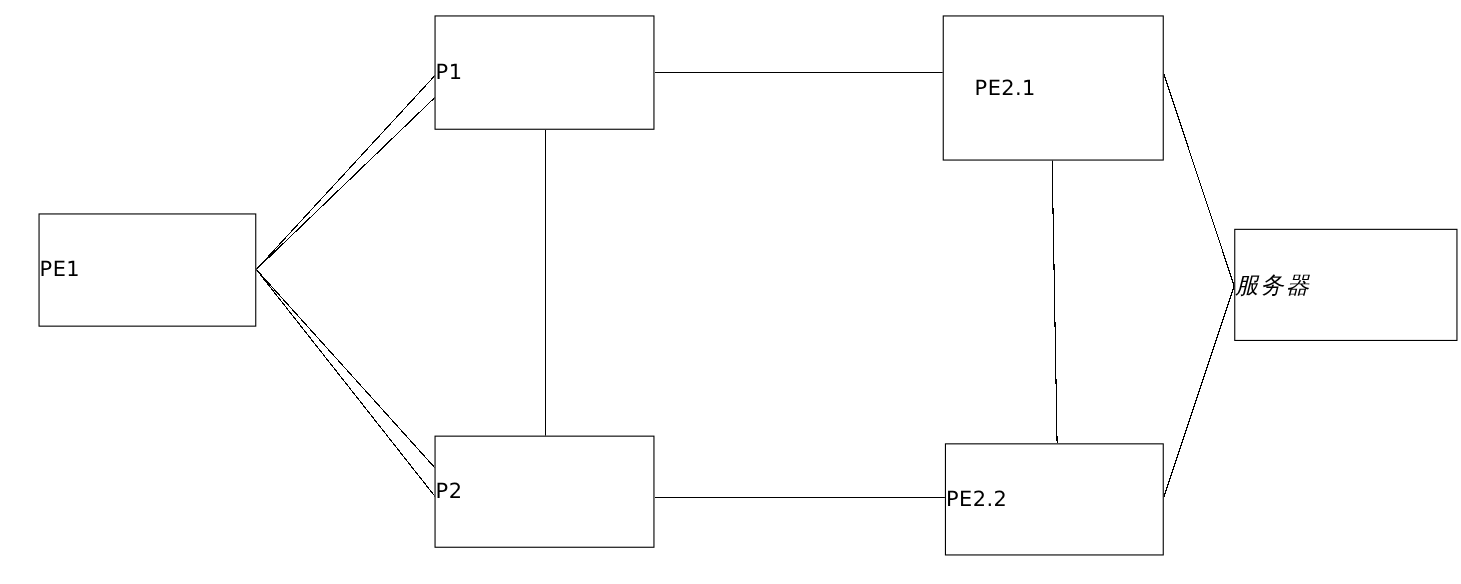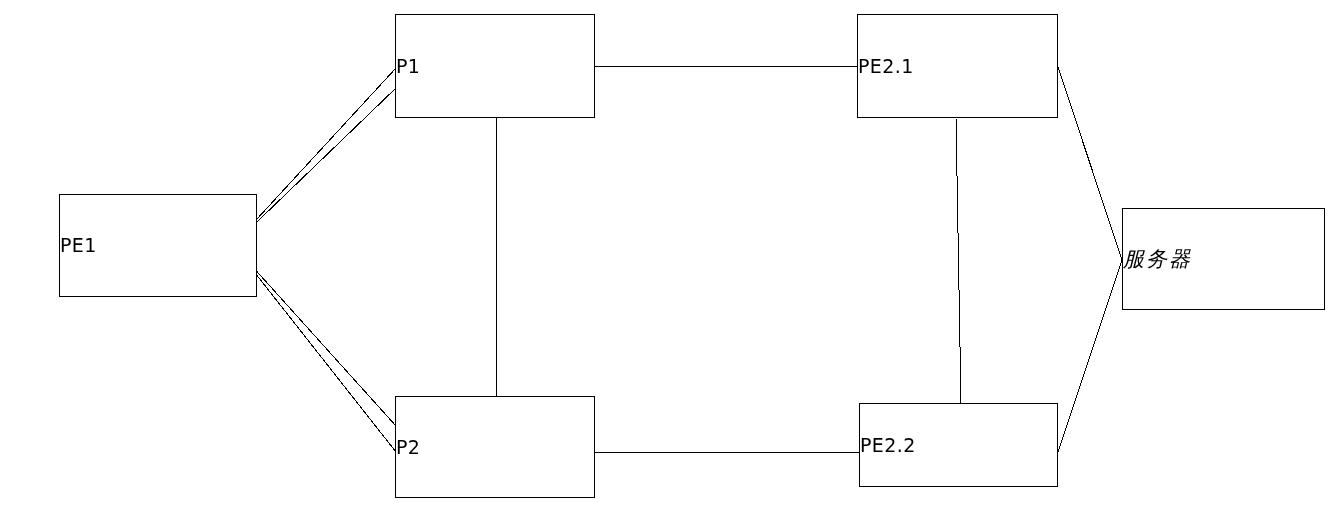--- a/index.html
+++ b/index.html
@@ -61,37 +61,37 @@
       <line x1="233" y1="245" x2="396" y2="426" stroke="#000000" stroke-width="1" shape-rendering="crispEdges"></line>
       <line x1="233" y1="245" x2="396" y2="452" stroke="#000000" stroke-width="1" shape-rendering="crispEdges"></line>
       <line x1="595" y1="66" x2="857" y2="66" stroke="#000000" stroke-width="1" shape-rendering="crispEdges"></line>
       <line x1="595" y1="452" x2="859" y2="452" stroke="#000000" stroke-width="1" shape-rendering="crispEdges"></line>
       <line x1="496" y1="118" x2="496" y2="403" stroke="#000000" stroke-width="1" shape-rendering="crispEdges"></line>
       <line x1="956" y1="118" x2="961" y2="403" stroke="#000000" stroke-width="1" shape-rendering="crispEdges"></line>
       <line x1="1058" y1="67" x2="1122" y2="260" stroke="#000000" stroke-width="1" shape-rendering="crispEdges"></line>
       <line x1="1058" y1="452" x2="1122" y2="260" stroke="#000000" stroke-width="1" shape-rendering="crispEdges"></line>
     </svg>
 
-  <div class="node" style="left: 35px; top: 194px; width: 198px; height: 103px; margin-left: 24px;">
+  <div class="node" style="left: 35px; top: 194px; width: 198px; height: 103px;">
     <span class="node-label">PE1</span>
   </div>
 
   <div class="node" style="left: 395px; top: 14px; width: 200px; height: 104px;">
     <span class="node-label">P1</span>
   </div>
 
   <div class="node" style="left: 395px; top: 396px; width: 200px; height: 102px;">
     <span class="node-label">P2</span>
   </div>
 
-  <div class="node" style="left: 857px; top: 14px; width: 201px; height: 104px;">
+  <div class="node" style="left: 857px; top: 14px; width: 201px; height: 132px; padding-left: 28px;">
     <span class="node-label">PE2.1</span>
   </div>
 
-  <div class="node" style="left: 859px; top: 403px; width: 199px; height: 84px;">
+  <div class="node" style="left: 859px; top: 403px; width: 199px; height: 102px;">
     <span class="node-label">PE2.2</span>
   </div>
 
   <div class="node" style="left: 1122px; top: 208px; width: 203px; height: 102px;">
     <span class="node-label cjk">服务器</span>
   </div>
 
 </div>
 
 </body></html>

